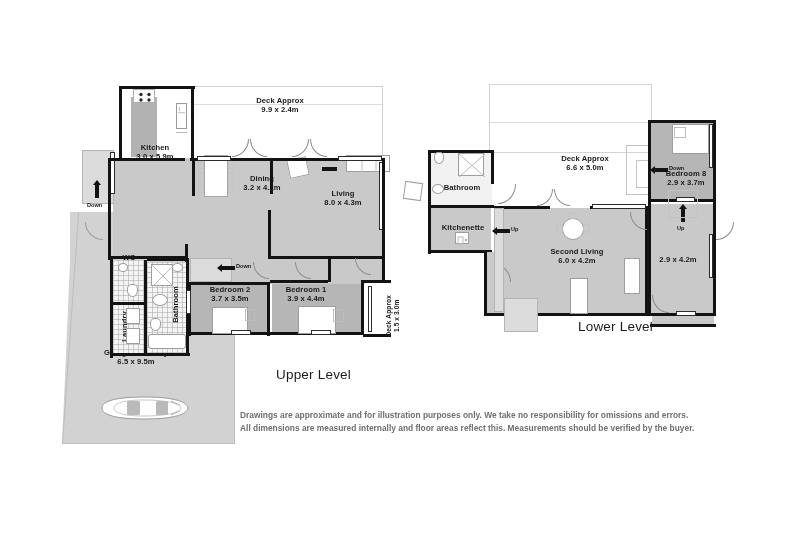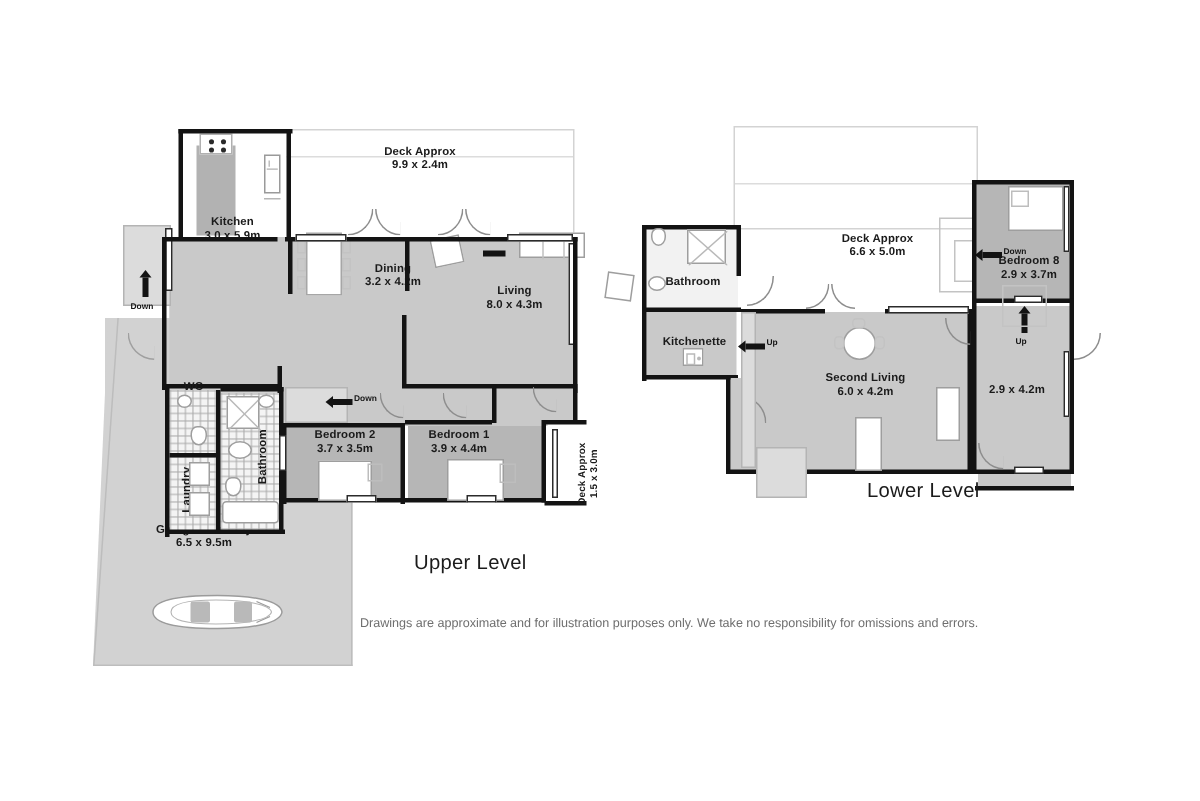--- a/index.html
+++ b/index.html
@@ -46,21 +46,21 @@
   }
   .lbl .l2{display:block;font-weight:bold;}
   .lbl.sm{font-size:6.6px;}
   .lbl.vert{transform:rotate(-90deg);transform-origin:50% 50%;}
   .lvl{
     position:absolute;font-size:13.5px;font-weight:400;color:#1b1b1b;
     white-space:nowrap;letter-spacing:.2px;
   }
   .dis{
     position:absolute;font-size:8.4px;line-height:1.55;color:#6f6f6f;
-    white-space:nowrap;font-weight:400;
+    white-space:nowrap;font-weight:700;
   }
   .dirlbl{position:absolute;font-size:5.6px;font-weight:bold;color:#161616;white-space:nowrap;}
 
   
   .arr-l{position:absolute;width:13px;height:4px;background:#131313;}
   .arr-l:before{content:"";position:absolute;left:-5px;top:-2.5px;width:0;height:0;
     border-top:4.5px solid transparent;border-bottom:4.5px solid transparent;border-right:5px solid #131313;}
   .arr-u{position:absolute;width:4px;height:13px;background:#131313;}
   .arr-u:before{content:"";position:absolute;top:-5px;left:-2.5px;width:0;height:0;
     border-left:4.5px solid transparent;border-right:4.5px solid transparent;border-bottom:5px solid #131313;}
@@ -395,14 +395,15 @@
     <div class="sw" style="left:716px;top:222px;width:18px;height:18px;border-radius:0 0 100% 0;border-top:none;border-left:none;background:transparent;border-color:#8d8d8d;"></div>
     <div class="sw bl" style="left:652px;top:295px;width:17px;height:18px;border-top:none;border-right:none;background:transparent;border-color:#8d8d8d;"></div>
 
     <div class="rg f-main" style="left:652px;top:316px;width:62px;height:10px;"></div>
     <div class="wall" style="left:650px;top:324px;width:66px;height:3.2px;"></div>
 
     <div class="lvl" style="left:578px;top:319px;">Lower Level</div>
   </div>
 
   <div class="dis" style="left:240px;top:409px;">Drawings are approximate and for illustration purposes only. We take no responsibility for omissions and errors.</div>
+  <div class="dis" style="left:240px;top:422px;">All dimensions are measured internally and floor areas reflect this. Measurements should be verified by the buyer.</div>
 
 </div>
 
 </body></html>

